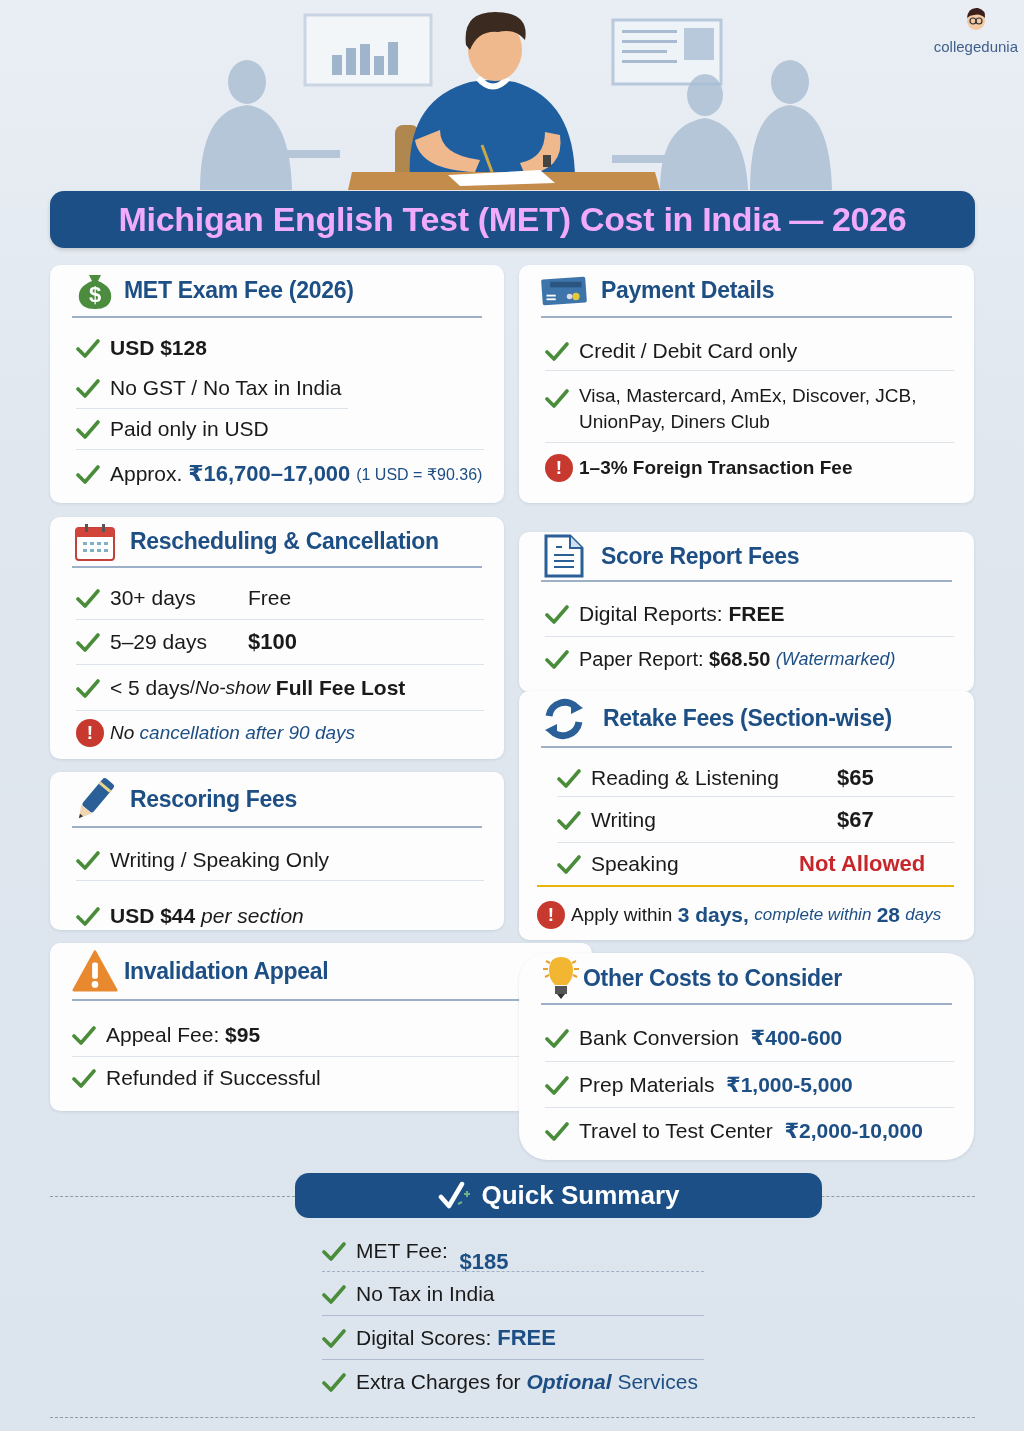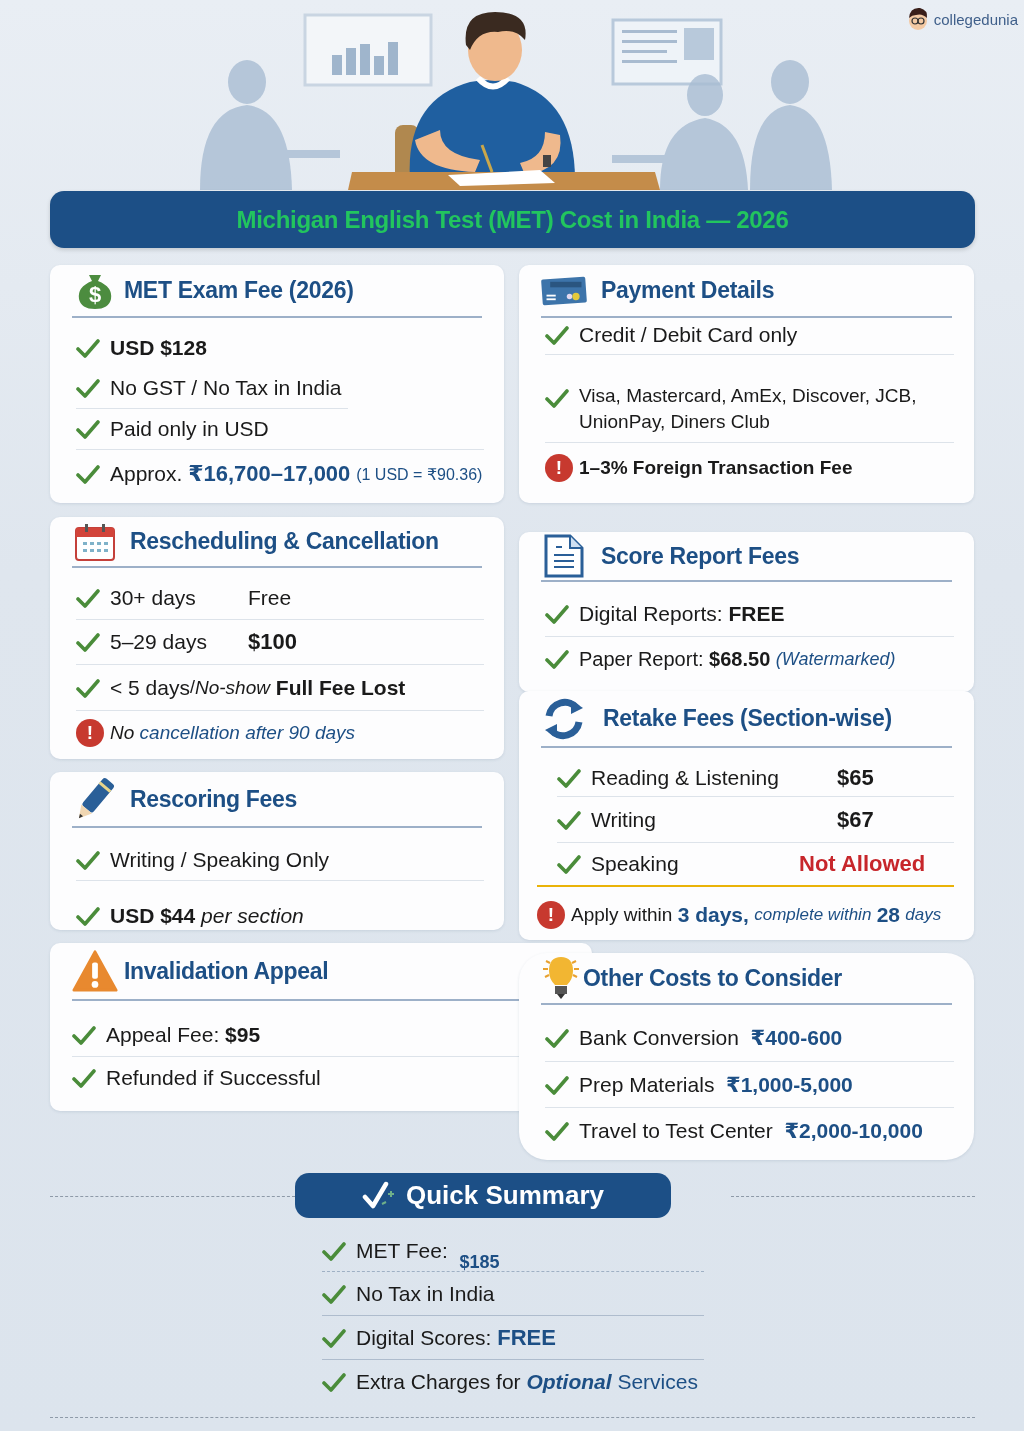--- a/index.html
+++ b/index.html
@@ -4,29 +4,29 @@
 <style>
   * { box-sizing: border-box; margin: 0; padding: 0; }
   html, body { width: 1024px; height: 1431px; overflow: hidden; }
   body {
     background: linear-gradient(180deg, #e9eef4 0%, #dfe6ee 40%, #dce4ed 100%);
     font-family: "Liberation Sans", "DejaVu Sans", sans-serif;
     color: #1a1a1a;
     position: relative;
   }
   .hero { position: absolute; left: 0; top: 0; width: 1024px; height: 195px; overflow: hidden; }
-  .logo { position: absolute; right: 6px; top: 4px; display: flex; align-items: center; gap: 4px; }
+  .logo { position: absolute; right: 6px; top: 4px; display: flex; align-items: center; gap: 4px; flex-direction: column; }
   .logo-text { color: #3f5f8a; font-size: 15px; font-family: "Liberation Sans", sans-serif; }
   .title-bar {
     position: absolute; left: 50px; top: 191px; width: 925px; height: 57px;
     background: #1c4f86; border-radius: 14px;
     display: flex; align-items: center; justify-content: center;
     box-shadow: 0 2px 4px rgba(0,0,0,0.15);
   }
-  .title-bar h1 { color: #22c55e; font-size: 24px; font-weight: bold; letter-spacing: -0.3px; font-family: "Liberation Sans", sans-serif; }
+  .title-bar h1 { color: #f0abfc; font-size: 34px; font-weight: bold; letter-spacing: -0.3px; font-family: "Liberation Sans", sans-serif; }
 
   .card {
     position: absolute; background: #fdfdfe; border-radius: 10px;
     box-shadow: 0 1px 3px rgba(40,70,110,0.12);
   }
   .card-head { position: absolute; left: 22px; right: 22px; top: 0; height: 53px; border-bottom: 2px solid #9db0c8; display: flex; align-items: center; }
   .card-head .ic { width: 46px; height: 40px; display: flex; align-items: center; justify-content: center; margin-right: 6px; }
   .card-head h2 { color: #1d4f85; font-size: 23px; font-weight: bold; letter-spacing: -0.3px; }
   .row { position: absolute; left: 26px; right: 20px; display: flex; align-items: center; font-size: 21px; }
   .row.sep { border-bottom: 1px solid #dde3ea; }
@@ -34,21 +34,21 @@
   .alert { width: 28px; height: 28px; border-radius: 50%; background: #c7392f; color: #fff; font-weight: bold; font-size: 19px; display:flex; align-items:center; justify-content:center; margin-right: 6px; flex: none; }
   .b { font-weight: bold; }
   .i { font-style: italic; }
   .blue { color: #1d4f85; }
   .red { color: #c7262b; }
   .sm { font-size: 16px; }
   .val-col { position: absolute; }
 
   .qs-line { position: absolute; top: 1196px; border-top: 1px dashed #8e9aa8; }
   .qs-bar {
-    position: absolute; left: 295px; top: 1173px; width: 376px; height: 45px;
+    position: absolute; left: 295px; top: 1173px; width: 527px; height: 45px;
     background: #1c4f86; border-radius: 14px; display: flex; align-items: center; justify-content: center; gap: 8px;
   }
   .qs-bar span.t { color: #fff; font-size: 26px; font-weight: bold; }
   .qs-row { position: absolute; left: 322px; width: 382px; display: flex; align-items: center; font-size: 21px; }
   .qs-row.sep { border-bottom: 1px solid #aebccd; }
   .bottom-line { position: absolute; left: 50px; width: 925px; top: 1417px; border-top: 1px dashed #8e9aa8; }
 </style>
 </head>
 <body>
 
@@ -165,21 +165,21 @@
           <rect x="1" y="4" width="48" height="28" rx="2" fill="#3d74aa" transform="rotate(-4 25 18)"></rect>
           <rect x="10" y="8" width="34" height="6" fill="#2a5580"></rect>
           <rect x="6" y="22" width="10" height="2" fill="#fff"></rect>
           <rect x="6" y="26" width="10" height="2" fill="#fff"></rect>
           <circle cx="31" cy="24" r="3" fill="#e3d9f0"></circle>
           <circle cx="38" cy="24" r="4" fill="#e2c93b"></circle>
         </svg>
     </span>
     <h2 style="margin-left:8px;">Payment Details</h2>
   </div>
-  <div class="row sep" style="top:50px;height:40px;">
+  <div class="row sep" style="top:66px;height:40px;">
     <svg class="chk">
         <use href="#chk"></use>
       </svg>
     <span>Credit / Debit Card only</span>
   </div>
   <div class="row sep" style="top:106px;height:72px;align-items:flex-start;padding-top:12px;font-size:19px;">
     <svg class="chk" style="margin-top:4px;">
         <use href="#chk"></use>
       </svg>
     <div style="line-height:26px;">
@@ -425,21 +425,21 @@
       <path d="M20 24 L24 22" stroke="#6fb08a" stroke-width="2"></path>
     </svg>
   <span class="t">Quick Summary</span>
 </div>
 
 <div class="qs-row" style="top:1230px;height:42px;border-bottom:1px dashed #9fb0c4;">
   <svg class="chk">
       <use href="#chk"></use>
     </svg>
   <span>MET Fee:</span>&nbsp;&nbsp;
-  <span class="b blue" style="font-size:18px;margin-top:23px;">$185</span>
+  <span class="b blue" style="font-size:22px;margin-top:23px;">$185</span>
 </div>
 <div class="qs-row sep" style="top:1272px;height:44px;">
   <svg class="chk">
       <use href="#chk"></use>
     </svg>
   <span>No Tax in India</span>
 </div>
 <div class="qs-row sep" style="top:1316px;height:44px;">
   <svg class="chk">
       <use href="#chk"></use>

